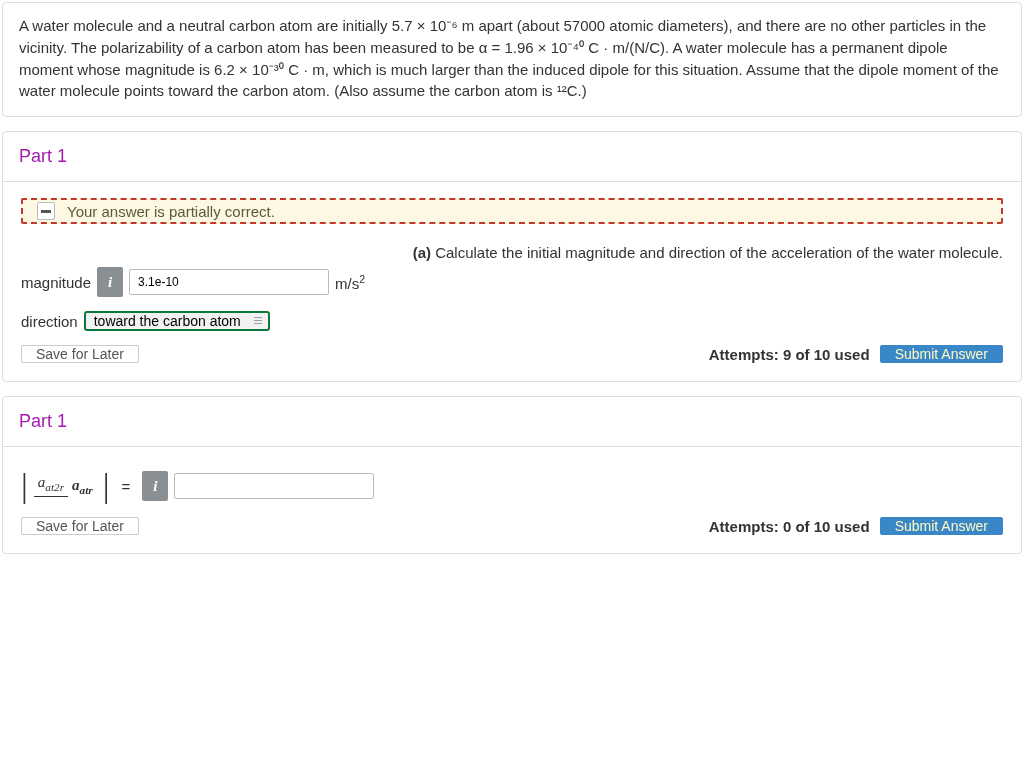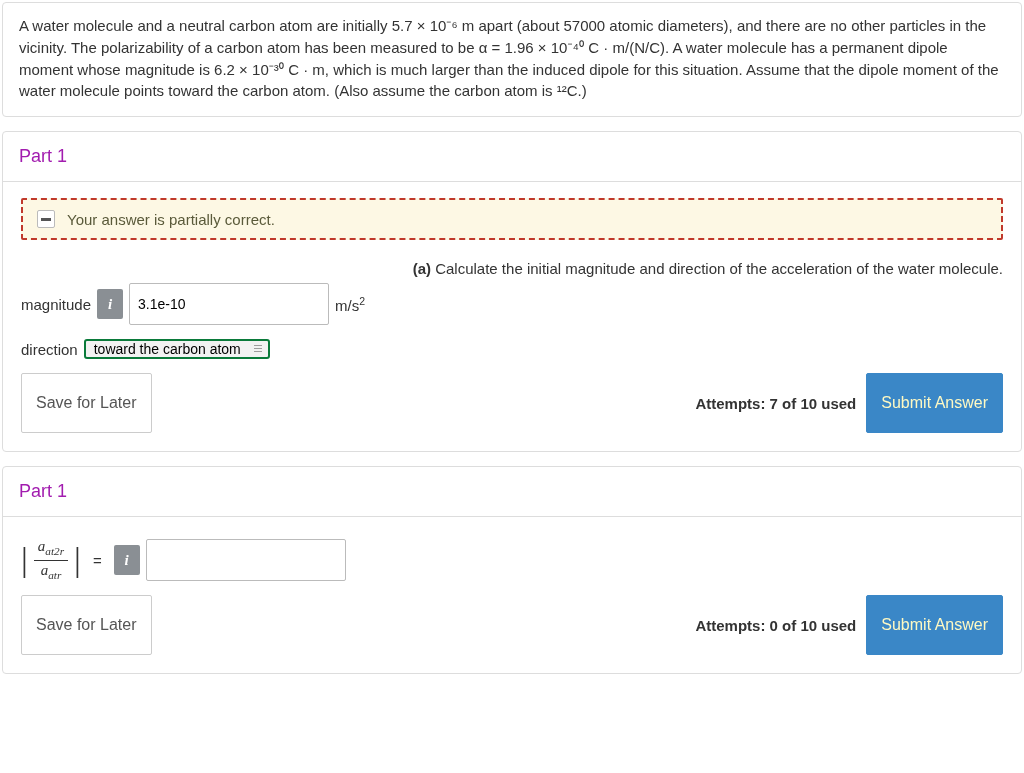--- a/index.html
+++ b/index.html
@@ -25,21 +25,21 @@
     border-bottom: 1px solid #ddd;
     color: #a21caf;
     font-size: 18px;
   }
   .part-body {
     padding: 16px 18px 18px 18px;
   }
   .feedback {
     border: 2px dashed #c0392b;
     background: #fdf8e4;
-    padding: 10px 14px;
+    padding: 2px 14px;
     margin-bottom: 20px;
     color: #5a5a3a;
     display: flex;
     align-items: center;
     gap: 12px;
     border-radius: 2px;
   }
   .feedback .dash {
     display: inline-block;
     width: 18px;
@@ -67,23 +67,23 @@
     background: #8a8f94;
     color: #fff;
     font-family: Georgia, serif;
     font-weight: bold;
     font-style: italic;
     border-radius: 2px;
     user-select: none;
   }
   input[type="text"] {
     border: 1px solid #bbb;
-    height: 42px;
+    height: 26px;
     padding: 0 8px;
-    font-size: 14px;
+    font-size: 12px;
     background: #fff;
     border-radius: 2px;
   }
   .input-mag { width: 200px; border: 2px solid #223a5e; }
   .input-ratio { width: 200px; }
   .select-wrap {
     position: relative;
     display: inline-block;
   }
   select {
@@ -112,44 +112,44 @@
   .actions {
     display: flex;
     align-items: center;
     justify-content: space-between;
     margin-top: 10px;
   }
   .btn {
     display: inline-block;
     border: 1px solid #ccc;
     background: #fff;
-    padding: 20px 14px;
-    font-size: 16px;
+    padding: 0 14px;
+    font-size: 14px;
     border-radius: 2px;
     cursor: pointer;
     color: #555;
   }
   .btn-primary {
     background: #3a87c7;
     border-color: #3a87c7;
     color: #fef9c3;
   }
   .attempts { display: flex; align-items: center; gap: 10px; font-weight: bold; }
   sup, sub { font-size: 0.75em; }
   .frac {
     display: inline-flex;
-    flex-direction: column;
+    flex-direction: row;
     align-items: center;
     vertical-align: middle;
     font-style: italic;
     font-family: "Times New Roman", serif;
     line-height: 1;
   }
   .frac .top { border-bottom: 1px solid #333; padding: 0 4px 2px; }
-  .frac .bot { padding: 2px 4px 0; }
+  .frac .bot { padding: 2px 4px 0; font-weight: bold; }
   .abs-l, .abs-r {
     display: inline-block;
     font-size: 34px;
     line-height: 34px;
     vertical-align: middle;
     font-family: "Times New Roman", serif;
   }
   .eq { margin: 0 6px; }
   .unit sup { font-size: .7em; }
 </style>
@@ -186,21 +186,21 @@
       <span class="select-wrap">
         <select>
           <option>toward the carbon atom</option>
         </select>
       </span>
     </div>
 
     <div class="actions">
       <button class="btn">Save for Later</button>
       <div class="attempts">
-        <span>Attempts: 7 of 10 used</span>
+        <span>Attempts: 9 of 10 used</span>
         <button class="btn btn-primary">Submit Answer</button>
       </div>
     </div>
   </div>
 </div>
 
 <div class="panel">
   <div class="part-header">Part 1</div>
   <div class="part-body">
 

